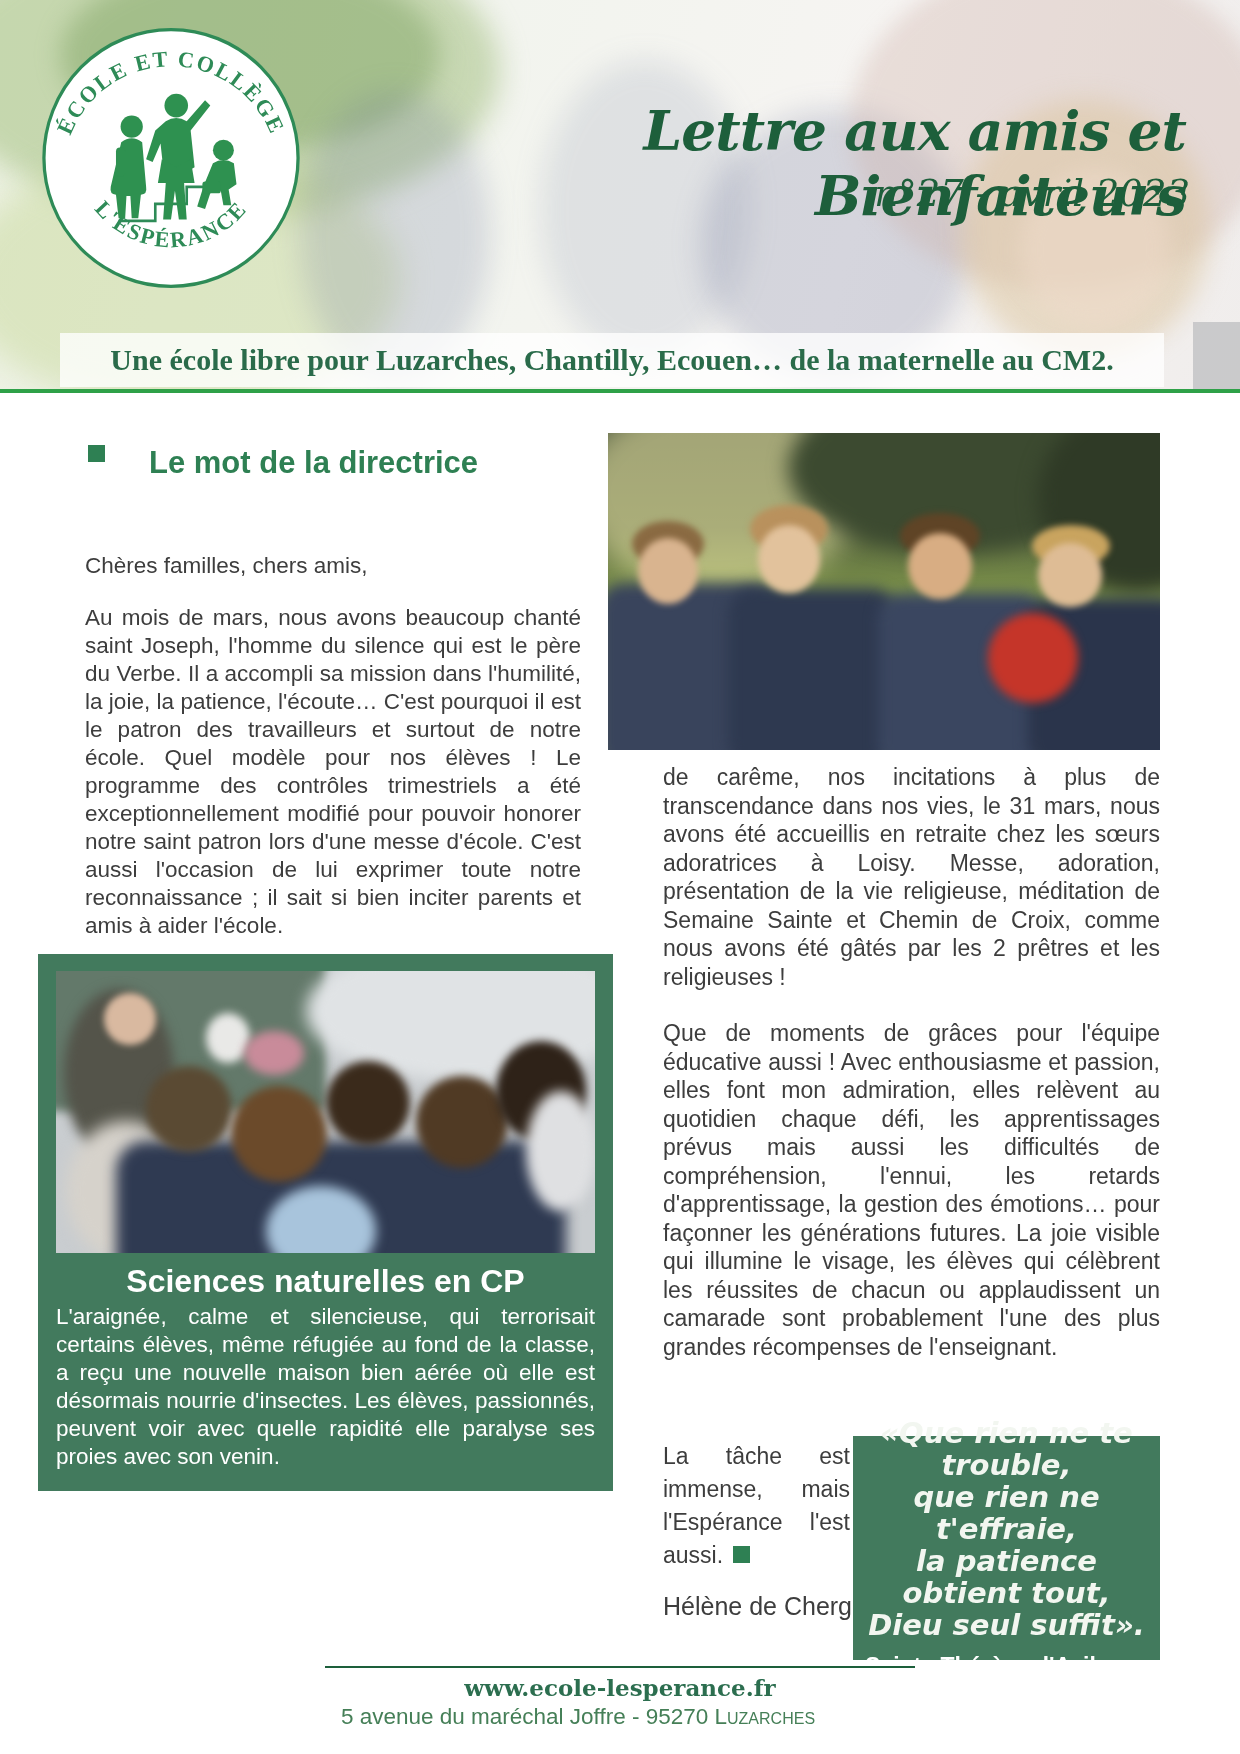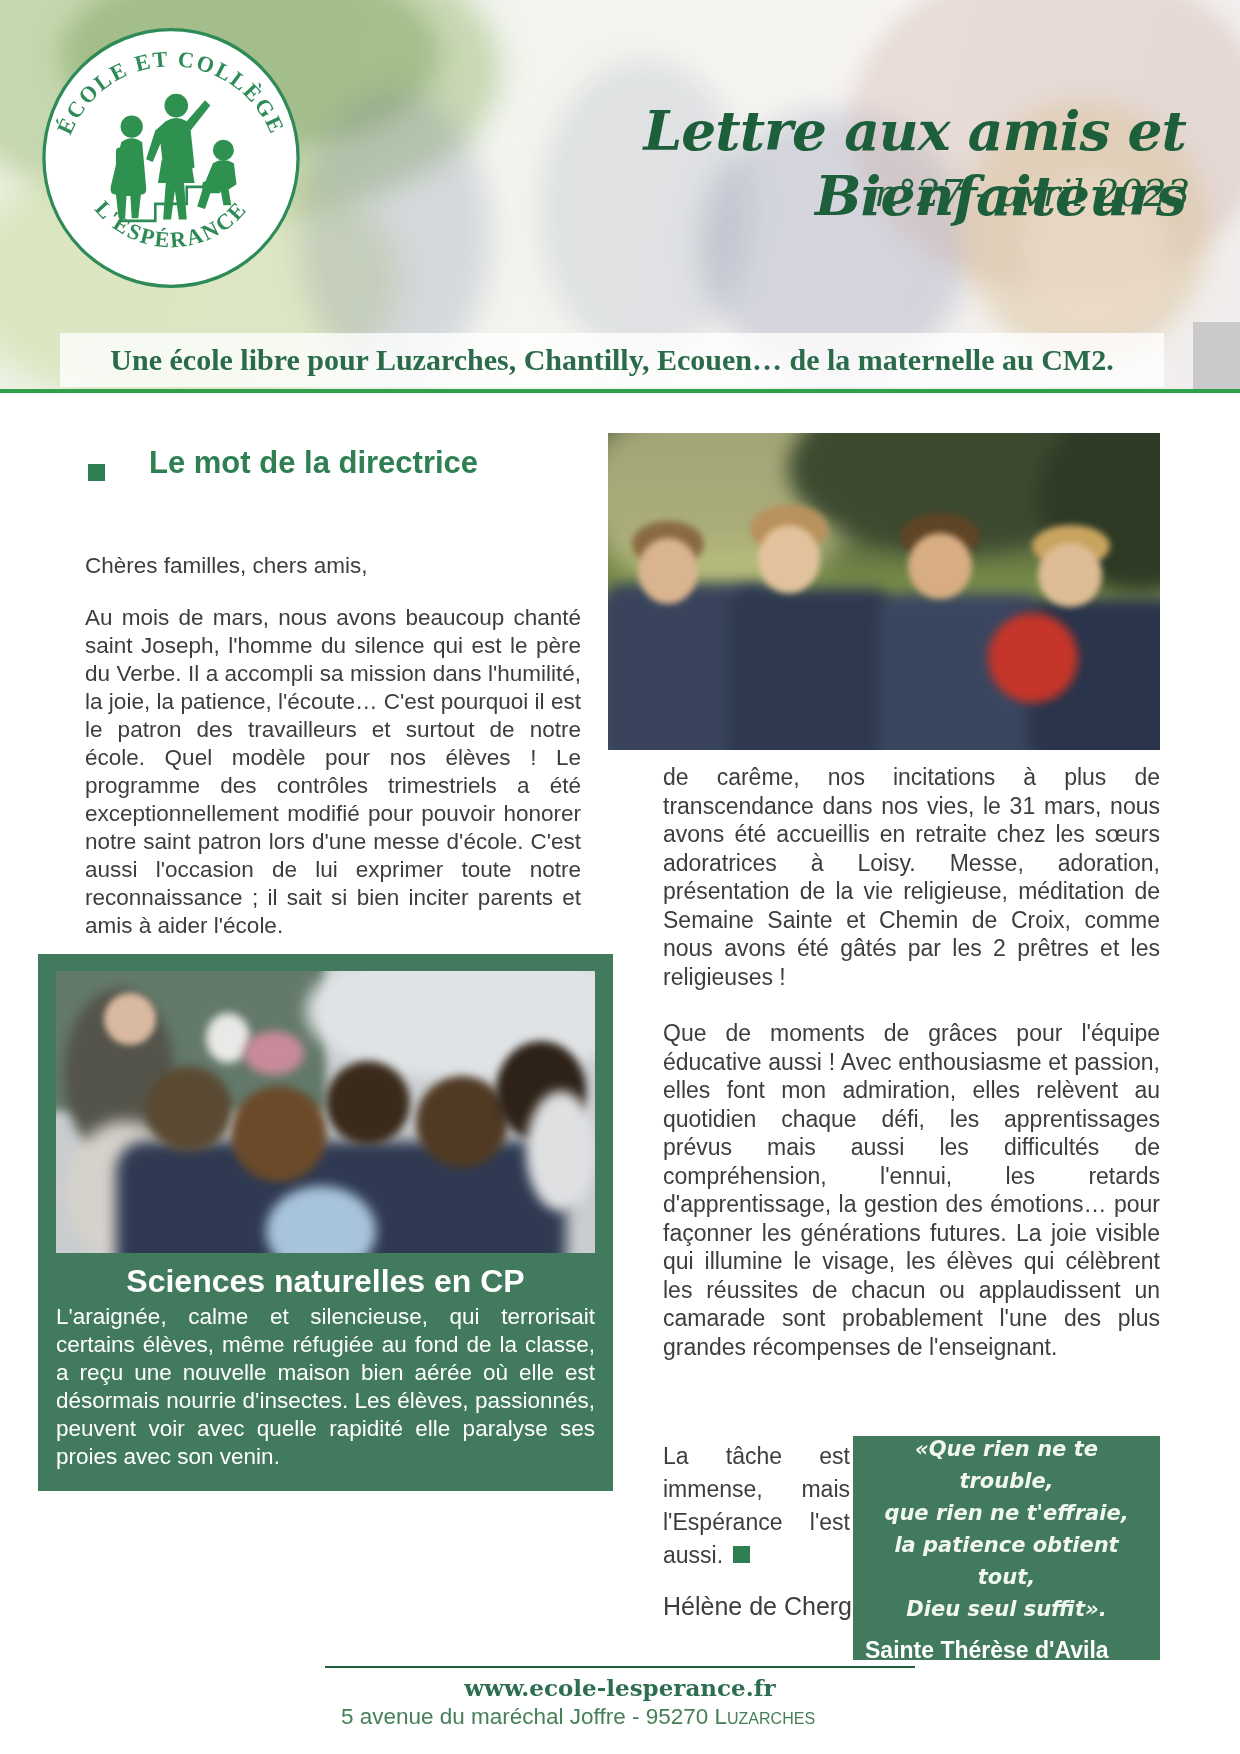--- a/index.html
+++ b/index.html
@@ -36,21 +36,21 @@
     font-family:"DejaVu Serif",serif;font-style:italic;font-weight:bold;font-size:55px;
     color:var(--brand-green-dark);letter-spacing:-1px;}
   .issue{position:absolute;right:50px;top:172px;width:500px;text-align:right;
     font-family:"DejaVu Serif",serif;font-style:italic;font-size:37px;color:var(--brand-green-dark);}
   .banner{position:absolute;left:60px;top:333px;width:1104px;height:54px;
     background:rgba(255,255,255,.78);display:flex;align-items:center;justify-content:center;}
   .banner span{font-family:"Liberation Serif",serif;font-weight:bold;font-size:30px;color:var(--banner-green);}
   .rule{position:absolute;left:0;top:389px;width:1240px;height:4px;background:var(--rule-green);}
 
   
-  .section-heading{position:absolute;left:88px;top:445px;display:flex;align-items:flex-end;}
+  .section-heading{position:absolute;left:88px;top:445px;display:flex;align-items:flex-start;}
   .bullet{width:17px;height:17px;background:var(--brand-green);display:inline-block;}
   .section-title{margin-left:44px;font-size:31px;font-weight:bold;color:var(--brand-green);}
 
   
   .left-col{position:absolute;left:85px;top:552px;width:496px;color:var(--text-color);
     font-size:22.5px;line-height:28px;}
   .left-col p.just{text-align:justify;}
   .greeting{margin-bottom:24px;}
   .pour{margin-top:24px;}
 
@@ -102,21 +102,21 @@
 
   .closing{position:absolute;left:663px;top:1440px;width:187px;color:var(--text-color);
     font-size:23px;line-height:33px;text-align:justify;}
   .end-square{display:inline-block;width:17px;height:17px;background:var(--brand-green);
     vertical-align:baseline;margin-left:10px;}
   .signature{position:absolute;left:663px;top:1592px;font-size:25px;color:var(--text-color);}
 
   .quote-box{position:absolute;left:853px;top:1436px;width:307px;height:224px;background:var(--box-green);
     display:flex;flex-direction:column;justify-content:center;padding:10px 12px;}
   .quote-line{text-align:center;color:#f2f6f0;font-family:"DejaVu Sans",sans-serif;
-    font-style:italic;font-weight:bold;font-size:21px;line-height:32px;}
+    font-style:italic;font-weight:bold;font-size:29px;line-height:32px;}
   .quote-attrib{margin-top:12px;text-align:left;padding-right:8px;color:#ffffff;
     font-weight:bold;font-size:23px;}
 
   
   .footer-line{position:absolute;left:325px;top:1666px;width:590px;height:2px;background:var(--brand-green-dark);}
   .footer-site{position:absolute;left:0;top:1674px;width:1240px;text-align:center;
     font-family:"DejaVu Serif",serif;font-weight:bold;font-size:23px;color:#2c6e4f;text-decoration:none;}
   .footer-address{position:absolute;left:0;top:1704px;width:1126px;text-align:center;
     font-size:22.5px;color:var(--footer-green);padding-left:30px;}
   .footer-address .city{font-variant:small-caps;}

